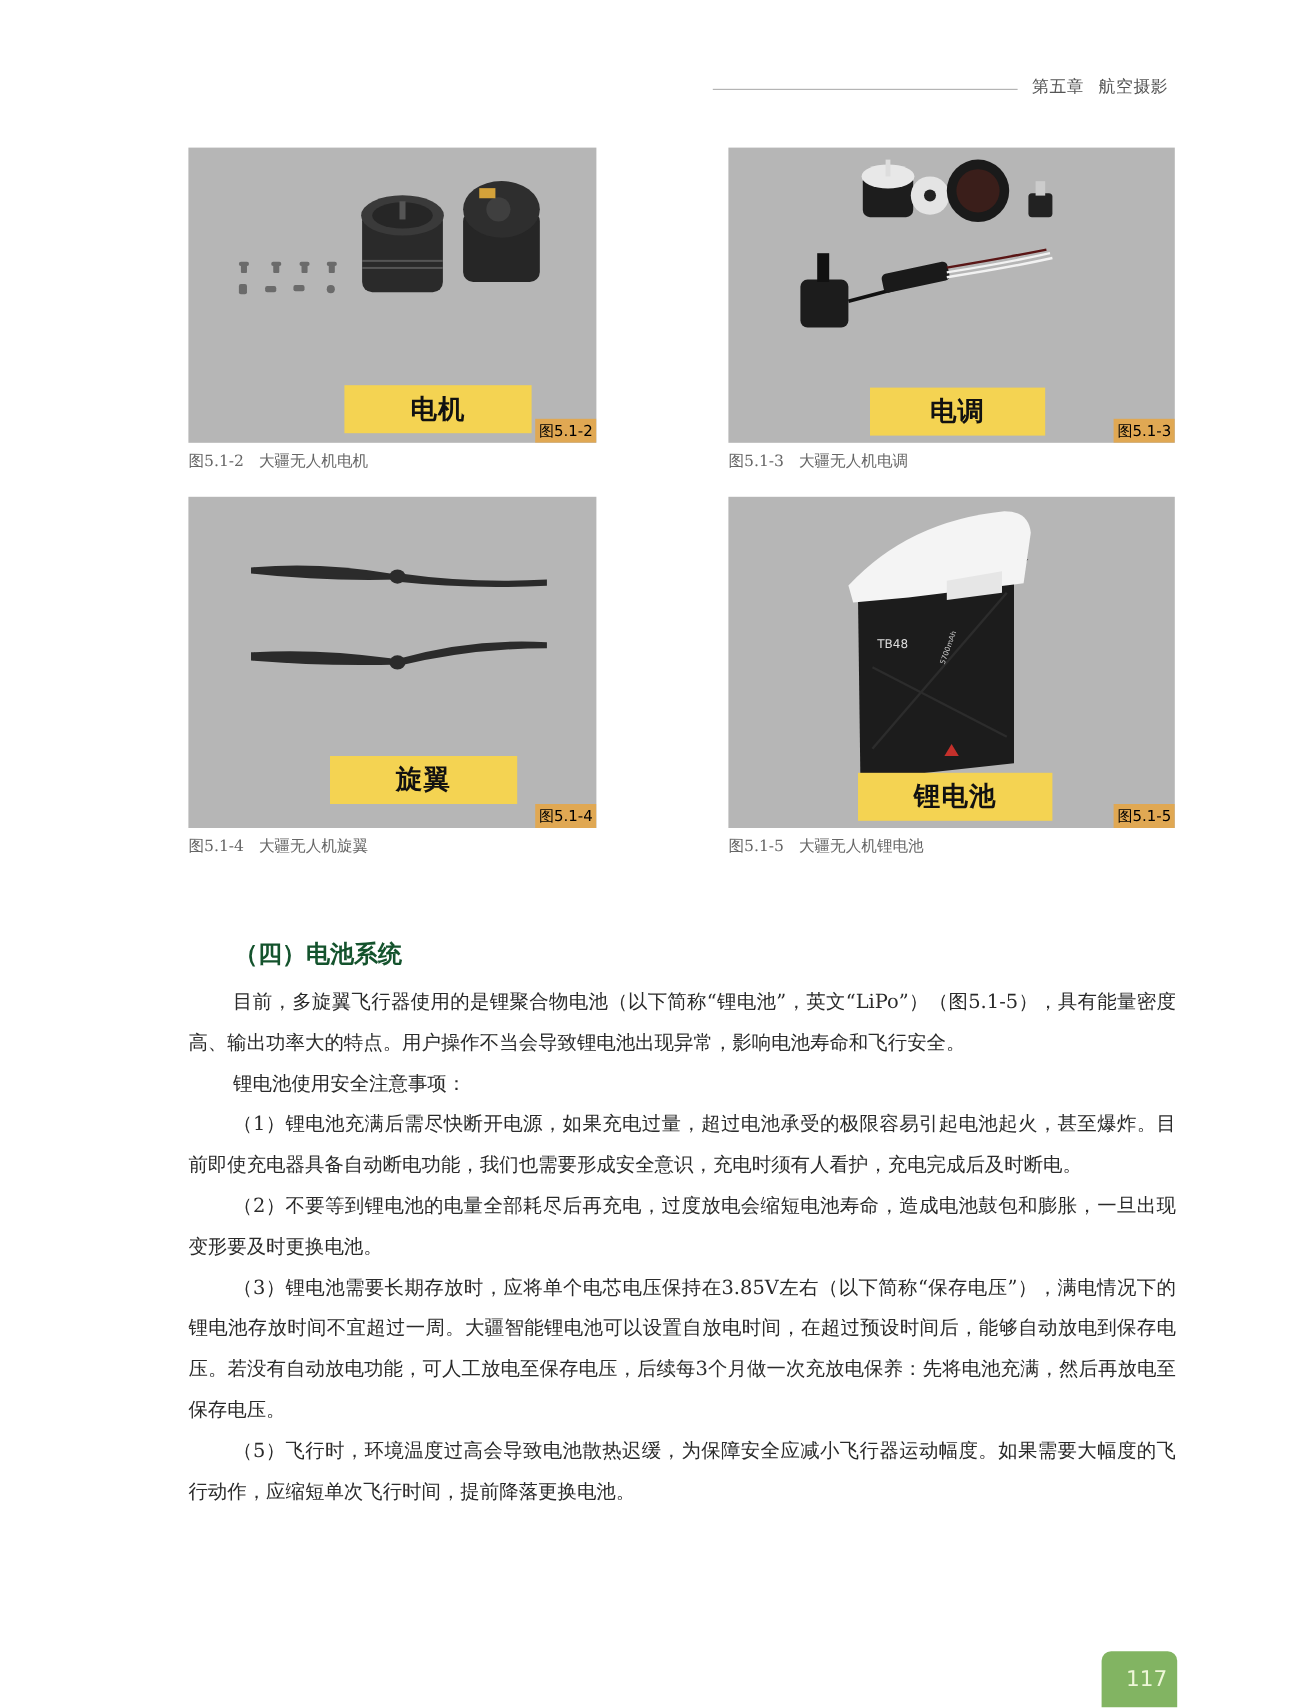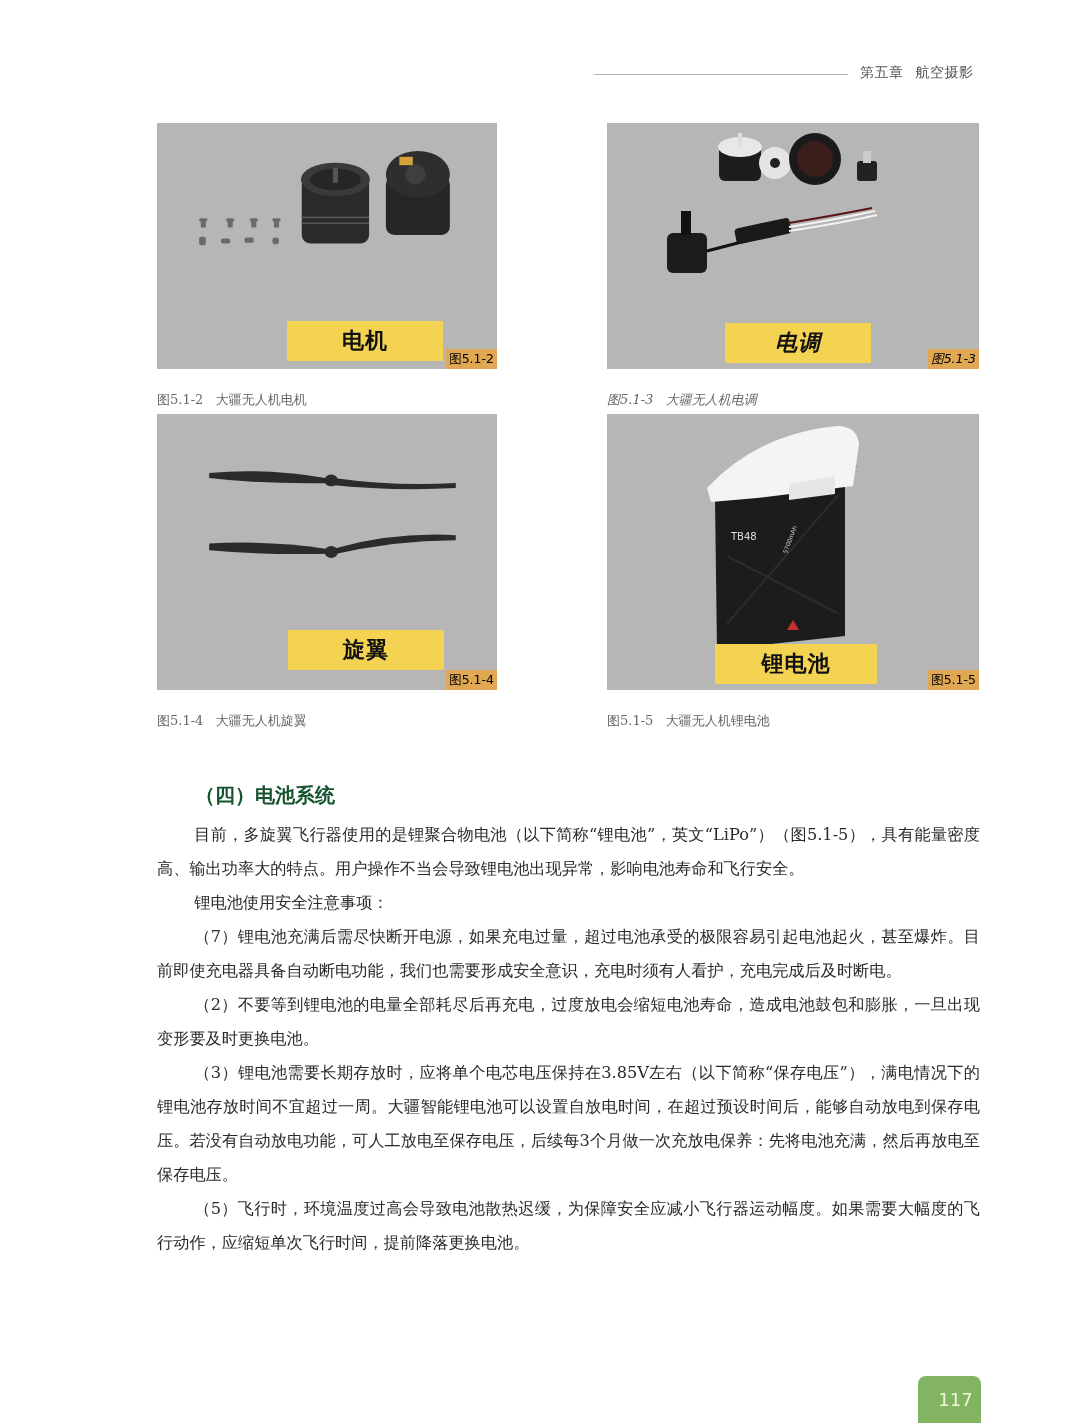--- a/index.html
+++ b/index.html
@@ -9,24 +9,24 @@
     
     .run-header { position: absolute; top: 60px; left: 594px; width: 390px; height: 30px; }
     .run-header .rule { position: absolute; left: 0; top: 14px; width: 254px; height: 1px; background: #b4b4b4; }
     .run-header .chapter { position: absolute; left: 266px; top: 4px; font-family: Liberation Serif, serif; font-size: 14px; color: #555; letter-spacing: 0.5px; white-space: pre; }
 
     
     .figure { position: absolute; width: 404px; }
     .fig-frame { position: relative; width: 404px; background: #b6b6b6; overflow: hidden; }
     .fig-label { position: absolute; height: 40px; background: #f4d352; display: flex; align-items: center; justify-content: center; font-family: "DejaVu Sans", "Liberation Sans", sans-serif; font-weight: bold; font-size: 22px; color: #111; letter-spacing: 1px; }
     .fig-tag { position: absolute; right: 0; bottom: 0; height: 20px; padding: 0 3px; background: #e0a853; font-family: "DejaVu Sans", "Liberation Sans", sans-serif; font-size: 12.5px; color: #000000; line-height: 20px; }
-    .fig-caption { margin-top: 22px; font-size: 13px; color: #666; white-space: pre; }
+    .fig-caption { margin-top: 6px; font-size: 13px; color: #666; white-space: pre; }
 
     #fig2 { left: 157px; top: 123px; }
-    #fig3 { left: 607px; top: 123px; width: 372px; font-style: italic; }
+    #fig3 { left: 607px; top: 123px; width: 372px; }
     #fig4 { left: 157px; top: 414px; }
     #fig5 { left: 607px; top: 414px; width: 372px; }
     #fig2 .fig-frame, #fig4 .fig-frame { width: 340px; }
     #fig3 .fig-frame, #fig5 .fig-frame { width: 372px; }
     #fig2 .fig-frame, #fig3 .fig-frame { height: 246px; }
     #fig4 .fig-frame, #fig5 .fig-frame { height: 276px; }
 
     .fig-art { position: absolute; left: 0; top: 0; width: 100%; height: 100%; }
 
     
@@ -115,21 +115,21 @@
     <svg class="fig-art" viewBox="0 0 404 276">
       <g fill="#2b2b2b">
         <path d="M62 44 Q 130 38 200 50 L 210 56 Q 130 58 62 50 Z"></path>
         <path d="M210 50 Q 280 60 355 56 L 355 62 Q 280 66 205 58 Z"></path>
         <ellipse cx="207" cy="53" rx="8" ry="7"></ellipse>
         <path d="M62 128 Q 130 124 200 134 L 210 140 Q 130 142 62 136 Z"></path>
         <path d="M210 134 Q 280 114 355 118 L 355 124 Q 280 124 205 142 Z"></path>
         <ellipse cx="207" cy="138" rx="8" ry="7"></ellipse>
       </g>
     </svg>
-    <div class="fig-label" style="left:131px; top:216px; width:156px;">旋翼</div>
+    <div class="fig-label" style="left:118px; top:216px; width:156px;">旋翼</div>
     <div class="fig-tag">图5.1-4</div>
   </div>
   <div class="fig-caption">图5.1-4   大疆无人机旋翼</div>
 </div>
 
 <div class="figure" id="fig5">
   <div class="fig-frame">
     <svg class="fig-art" viewBox="0 0 372 276">
 
       <path d="M108 84 L 238 62 L 238 222 L 110 236 Z" fill="#1c1c1c"></path>
@@ -147,19 +147,19 @@
     <div class="fig-tag">图5.1-5</div>
   </div>
   <div class="fig-caption">图5.1-5   大疆无人机锂电池</div>
 </div>
 
 <div class="section-title">（四）电池系统</div>
 
 <div class="body-text">
   <p>目前，多旋翼飞行器使用的是锂聚合物电池（以下简称“锂电池”，英文“LiPo”）（图5.1-5），具有能量密度高、输出功率大的特点。用户操作不当会导致锂电池出现异常，影响电池寿命和飞行安全。</p>
   <p>锂电池使用安全注意事项：</p>
-  <p>（7）锂电池充满后需尽快断开电源，如果充电过量，超过电池承受的极限容易引起电池起火，甚至爆炸。目前即使充电器具备自动断电功能，我们也需要形成安全意识，充电时须有人看护，充电完成后及时断电。</p>
+  <p>（1）锂电池充满后需尽快断开电源，如果充电过量，超过电池承受的极限容易引起电池起火，甚至爆炸。目前即使充电器具备自动断电功能，我们也需要形成安全意识，充电时须有人看护，充电完成后及时断电。</p>
   <p>（2）不要等到锂电池的电量全部耗尽后再充电，过度放电会缩短电池寿命，造成电池鼓包和膨胀，一旦出现变形要及时更换电池。</p>
   <p>（3）锂电池需要长期存放时，应将单个电芯电压保持在3.85V左右（以下简称“保存电压”），满电情况下的锂电池存放时间不宜超过一周。大疆智能锂电池可以设置自放电时间，在超过预设时间后，能够自动放电到保存电压。若没有自动放电功能，可人工放电至保存电压，后续每3个月做一次充放电保养：先将电池充满，然后再放电至保存电压。</p>
   <p>（5）飞行时，环境温度过高会导致电池散热迟缓，为保障安全应减小飞行器运动幅度。如果需要大幅度的飞行动作，应缩短单次飞行时间，提前降落更换电池。</p>
 </div>
 
 <div class="page-num">117</div>
 
 </body></html>

